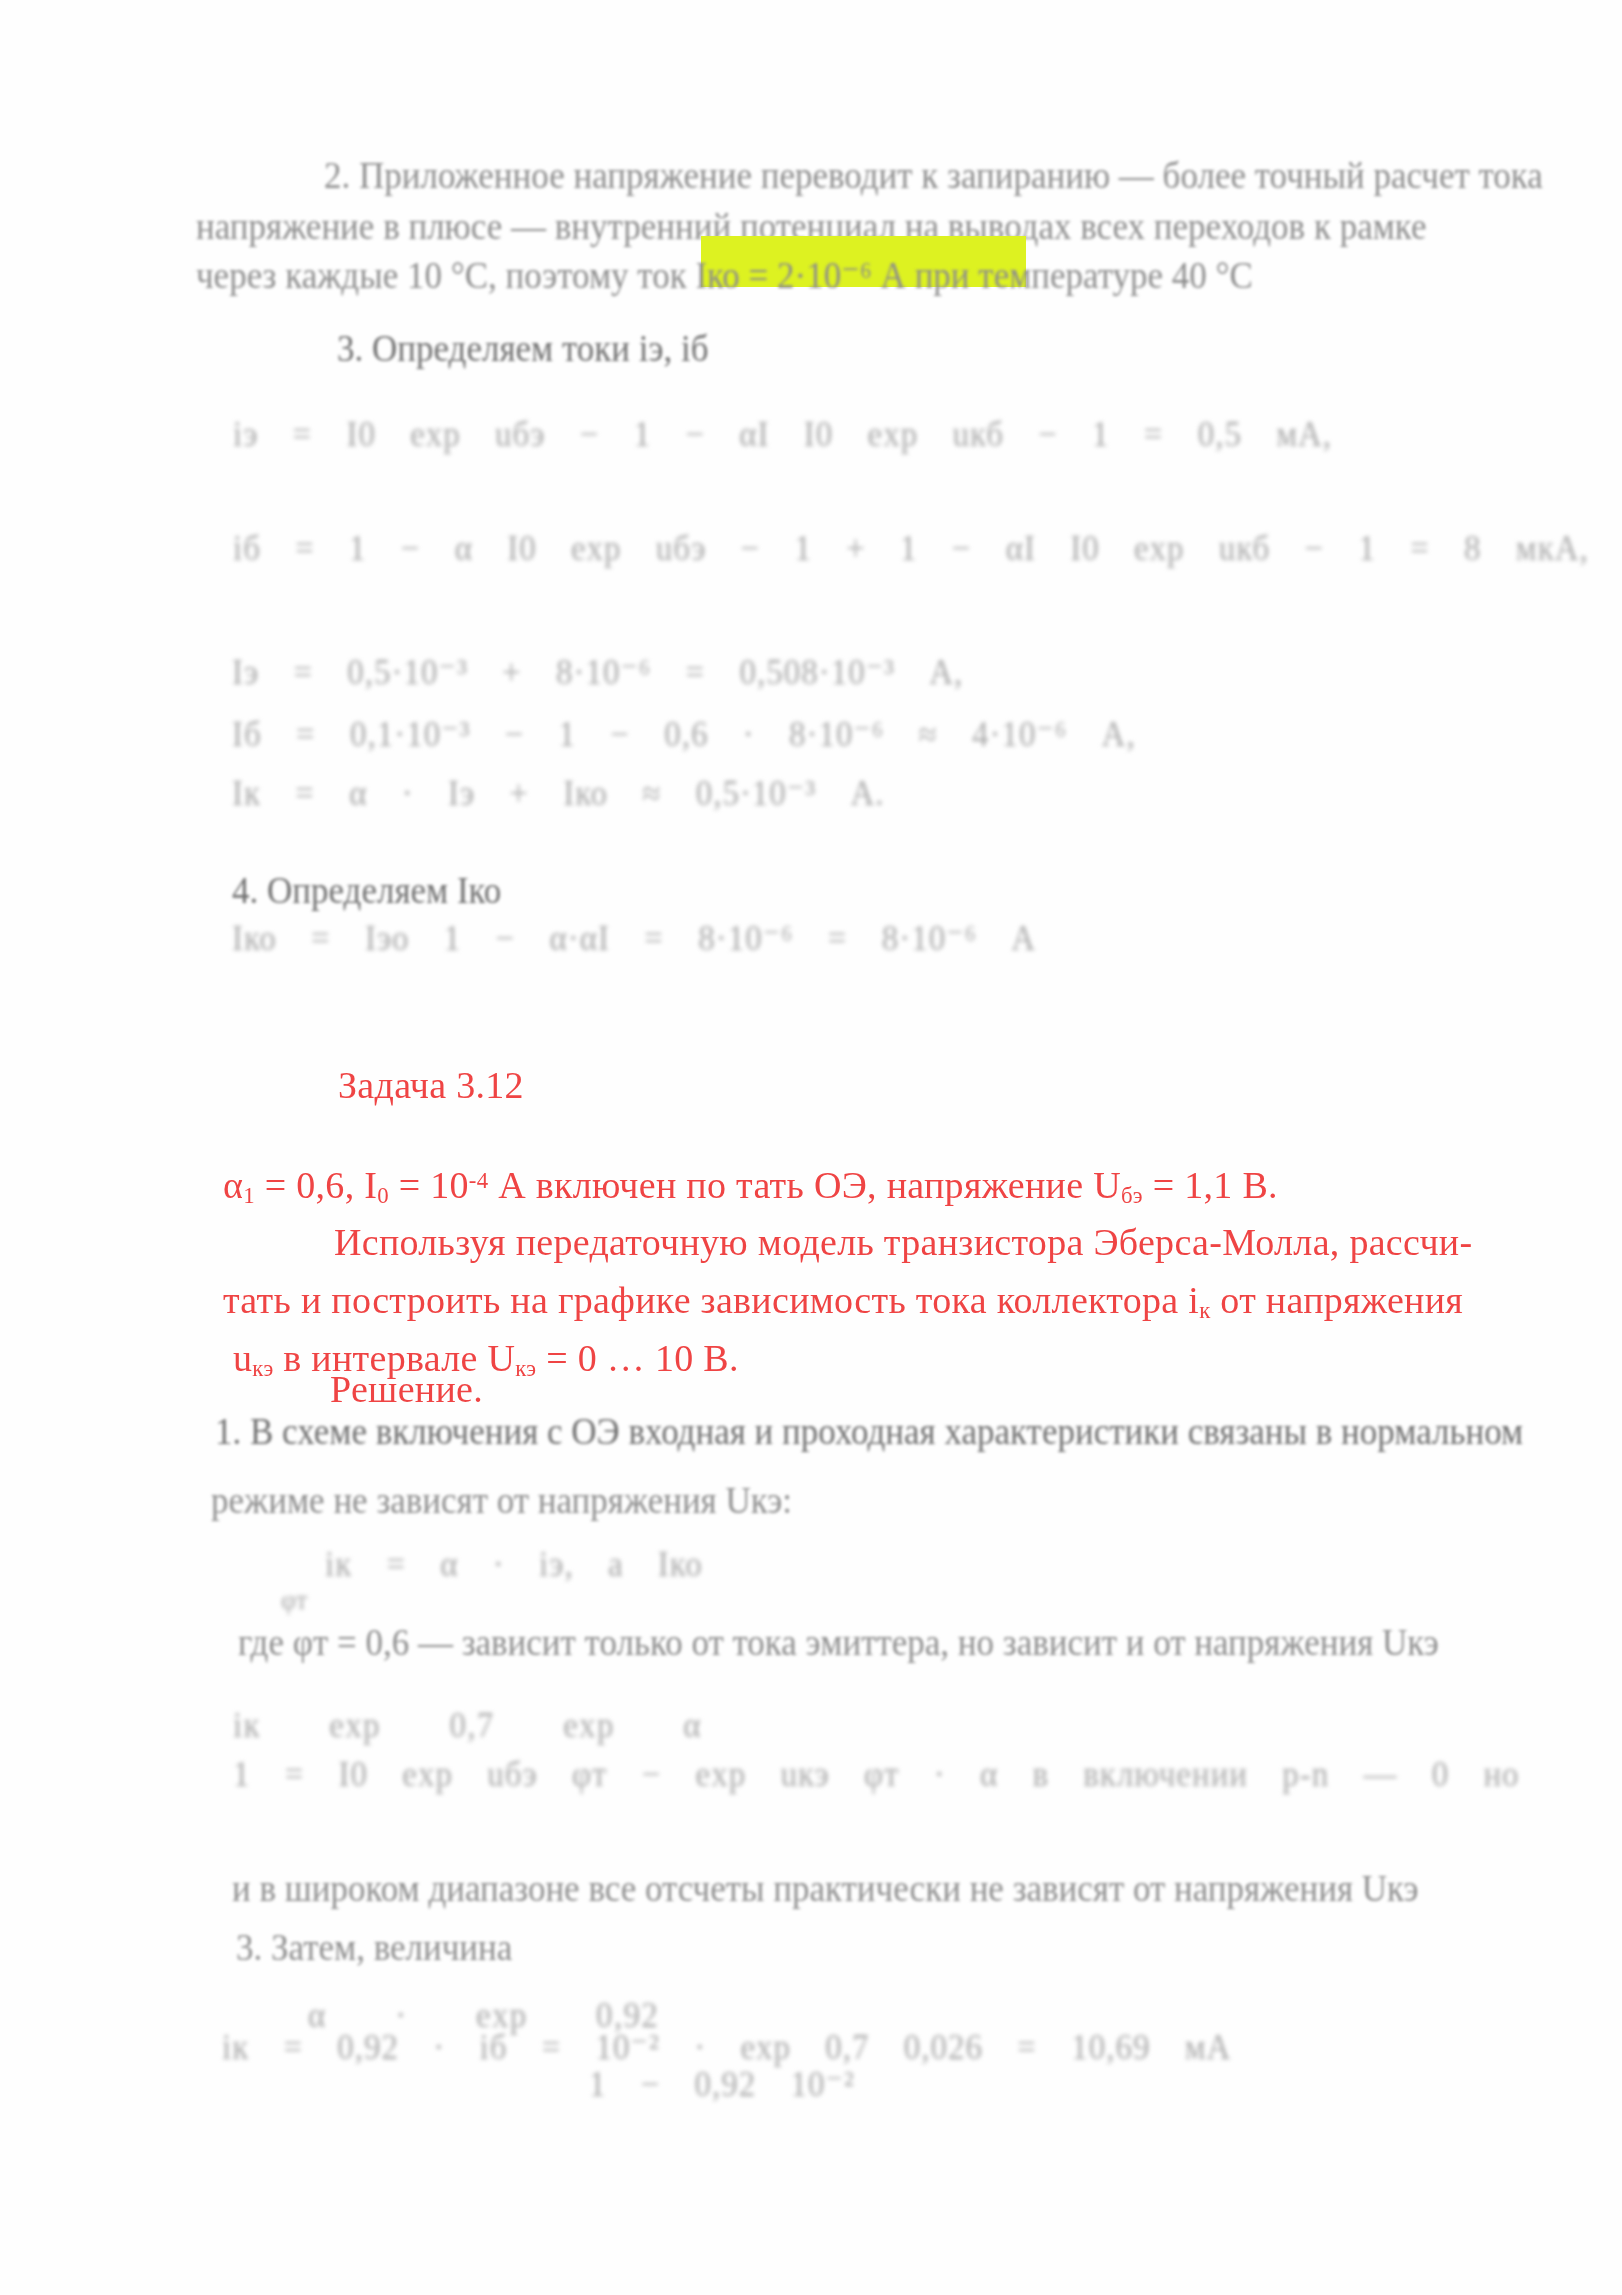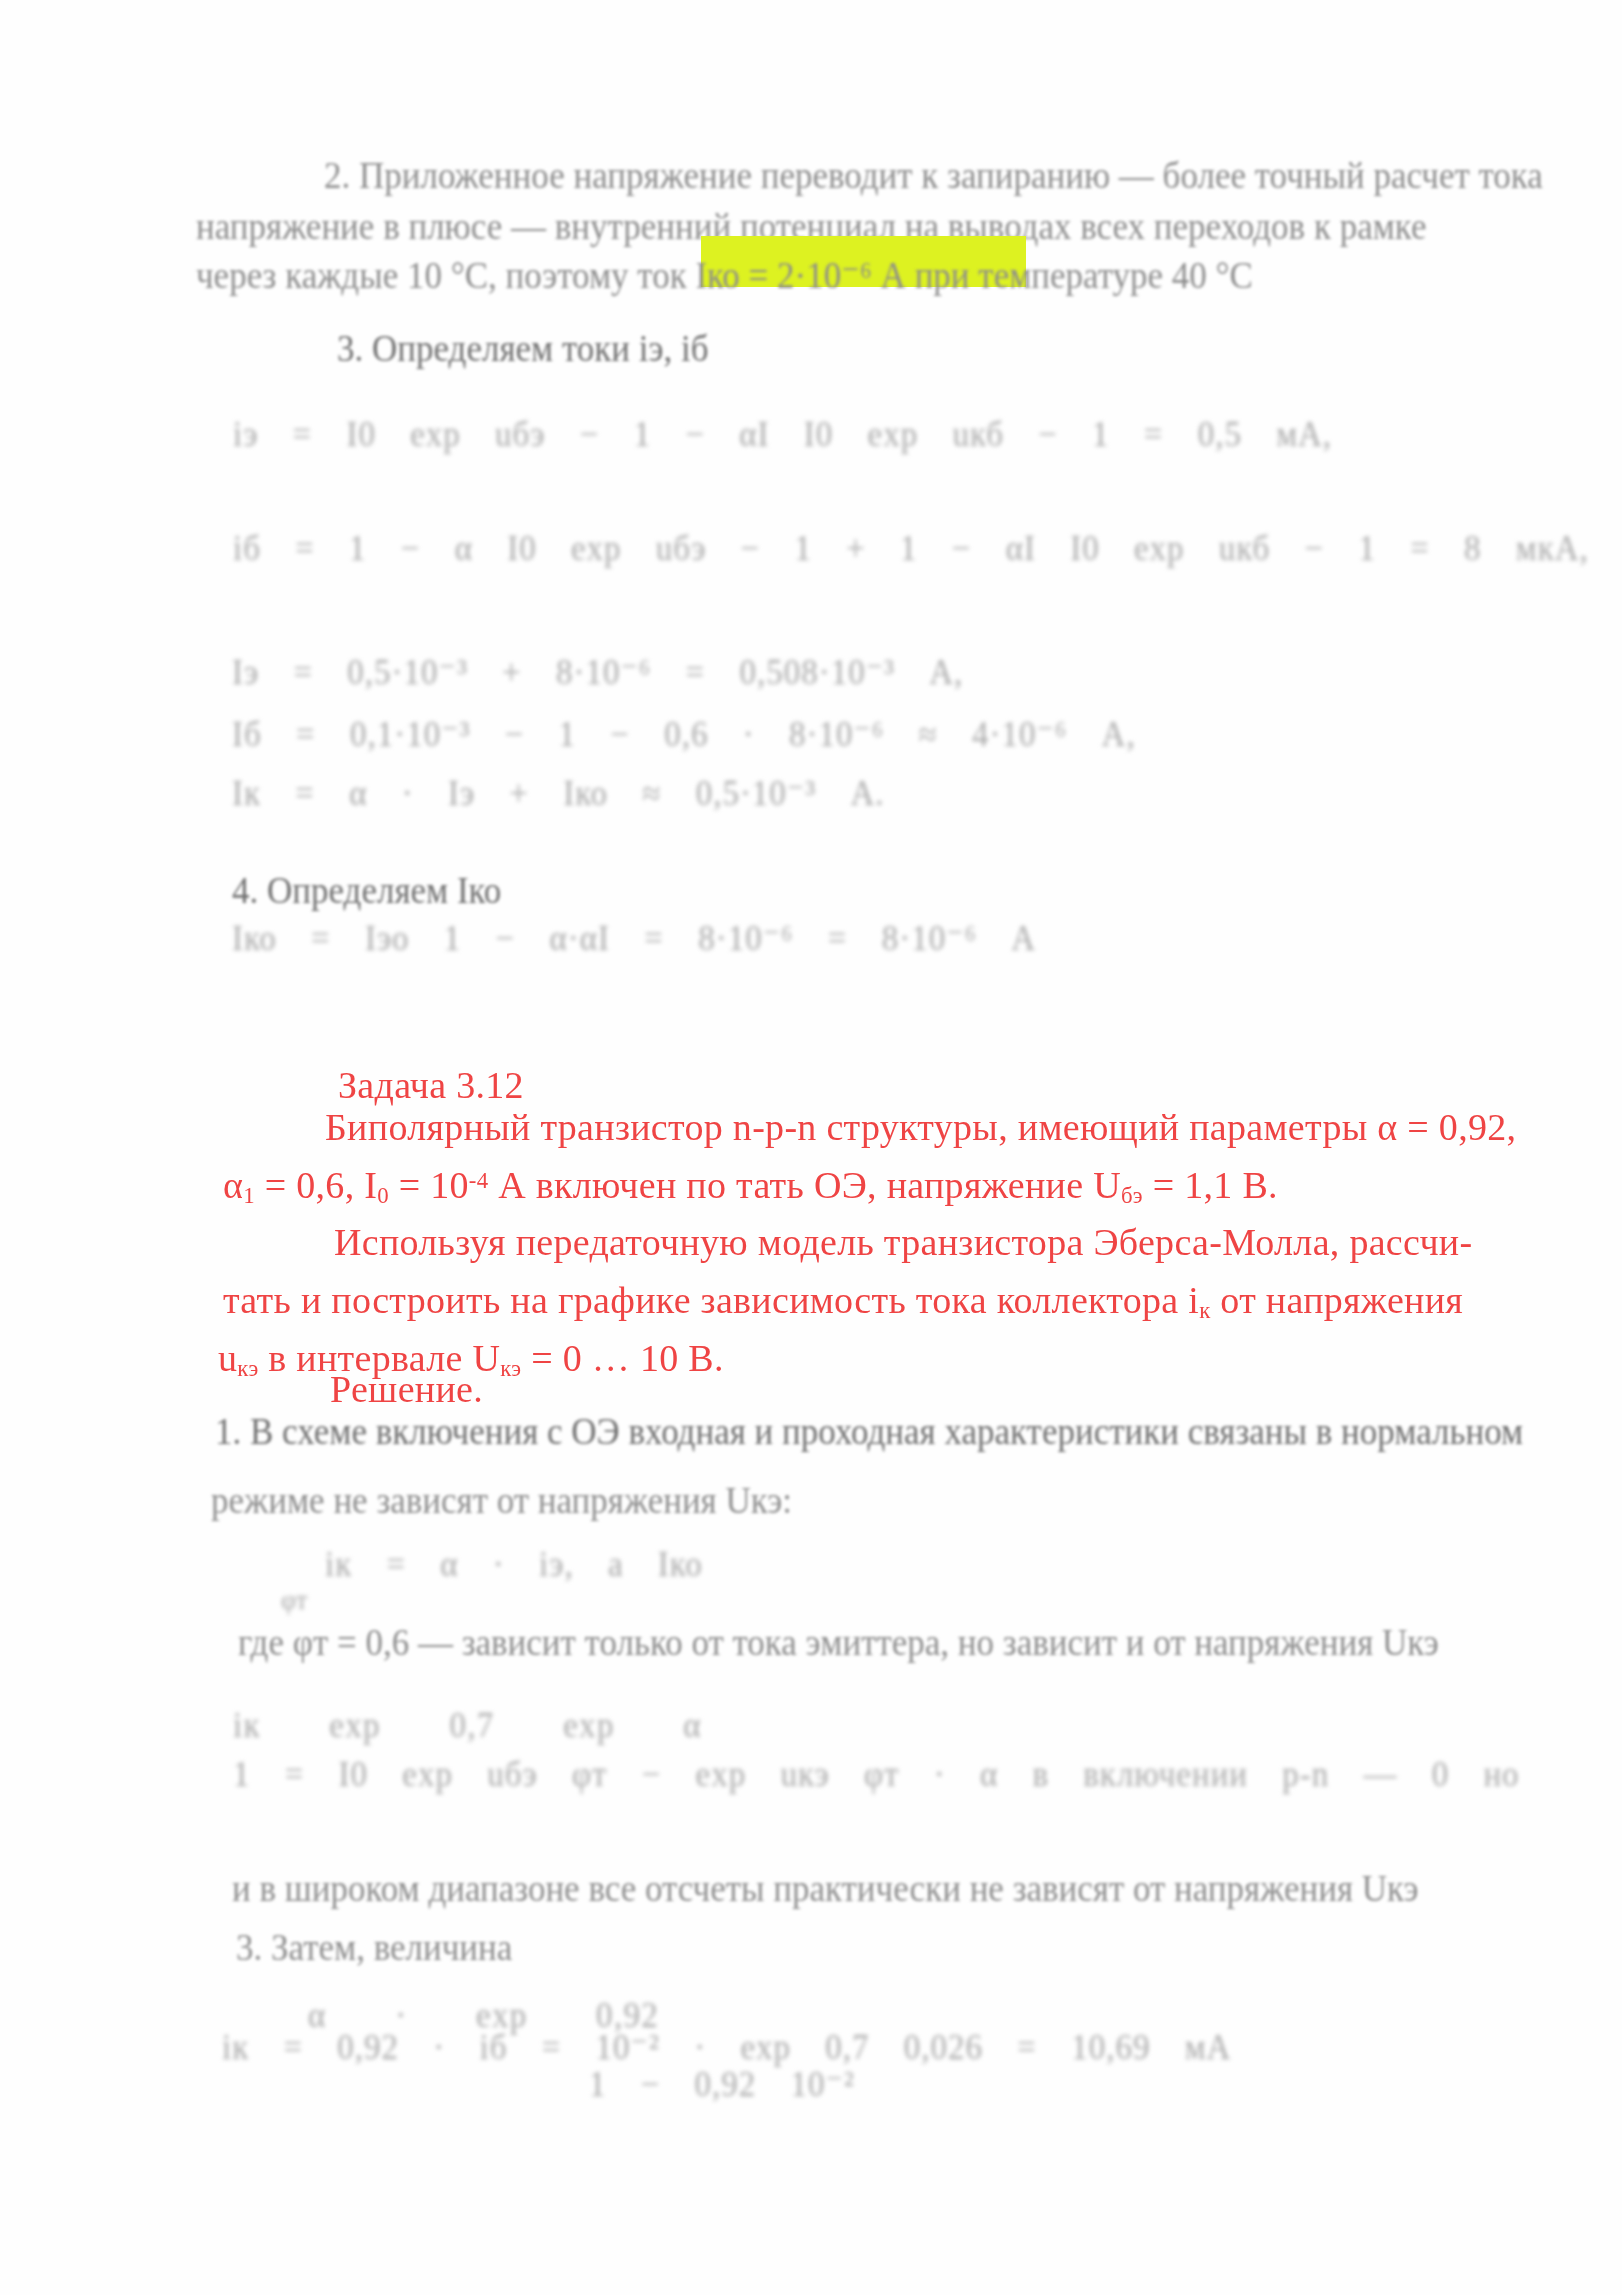--- a/index.html
+++ b/index.html
@@ -43,33 +43,32 @@
 
   <div class="bl light eq" style="top:654px;left:232px;">Iэ = 0,5·10⁻³ + 8·10⁻⁶ = 0,508·10⁻³ А,</div>
   <div class="bl light eq" style="top:716px;left:232px;">Iб = 0,1·10⁻³ − 1 − 0,6 · 8·10⁻⁶ ≈ 4·10⁻⁶ А,</div>
   <div class="bl light eq" style="top:775px;left:232px;">Iк = α · Iэ + Iко ≈ 0,5·10⁻³ А.</div>
 
   <div class="bl dark" style="top:872px;left:232px;">4. Определяем Iко</div>
   <div class="bl light eq" style="top:920px;left:232px;">Iко = Iэо 1 − α·αI = 8·10⁻⁶ = 8·10⁻⁶ А</div>
 
   <div class="cl" style="top:1065px;left:338px;">Задача 3.12</div>
 
-  <div class="cl" style="top:1107px;left:325px;">Биполярный транзистор n-p-n структуры, имеющий параметры α = 0,92,</div>
 
   <div class="cl" style="top:1165px;left:223px;">
     <span>α</span><sub class="s">1</sub><span> = 0,6, I</span><sub class="s">0</sub><span> = 10</span><sup class="s">-4</sup><span> А включен по тать ОЭ, напряжение U</span><sub class="s">бэ</sub><span> = 1,1 В.</span>
   </div>
 
   <div class="cl" style="top:1280px;left:223px;">
     <span>тать и построить на графике зависимость тока коллектора i</span><sub class="s">к</sub><span> от напряжения</span>
   </div>
 
   <div class="cl" style="top:1222px;left:334px;">Используя передаточную модель транзистора Эберса-Молла, рассчи-</div>
 
-  <div class="cl" style="top:1338px;left:218px;">
+  <div class="cl" style="top:1338px;left:233px;">
     <span>u</span><sub class="s">кэ</sub><span> в интервале U</span><sub class="s">кэ</sub><span> = 0 … 10 В.</span>
   </div>
 
   <div class="cl" style="top:1369px;left:330px;">Решение.</div>
 
   <div class="bl dark" style="top:1413px;left:215px;">1. В схеме включения с ОЭ входная и проходная характеристики связаны в нормальном</div>
   <div class="bl" style="top:1482px;left:211px;">режиме не зависят от напряжения Uкэ:</div>
 
   <div class="bl light eq" style="top:1546px;left:325px;">iк = α · iэ, а Iко</div>
 

